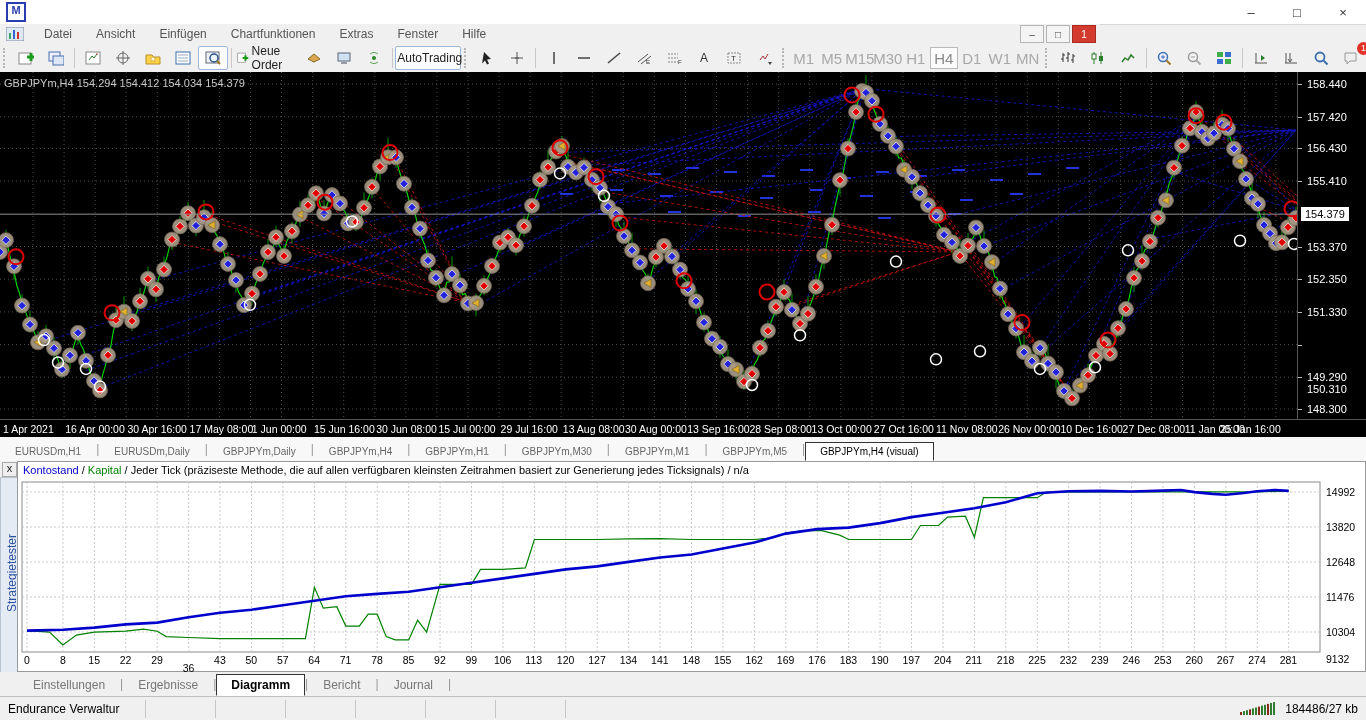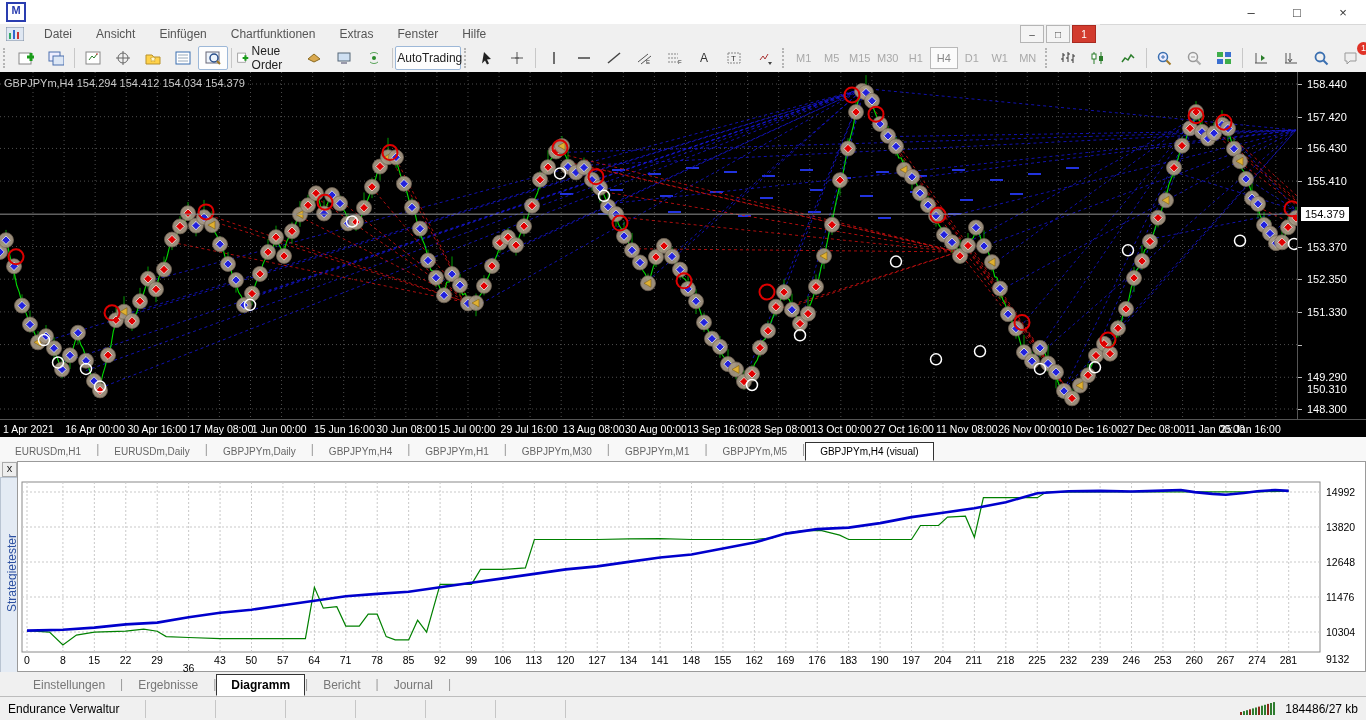--- a/index.html
+++ b/index.html
@@ -18,21 +18,21 @@
   .childbtns{margin-left:auto;display:flex;align-items:center;margin-right:4px;}
   .childbtn{width:22px;height:16px;border:1px solid #b5b5b5;background:#f4f4f4;margin-left:2px;
             display:flex;align-items:center;justify-content:center;font-size:10px;color:#444;}
   .childbtn.red{background:#d23b2e;color:#fff;border-color:#a82a20;}
   
   .toolbar{position:absolute;left:0;top:44px;width:1366px;height:28px;background:#f0f0f0;display:flex;align-items:center;border-bottom:1px solid #cfcfcf;}
   .grip{width:4px;height:20px;margin:0 3px;border-left:2px dotted #b5b5b5;}
   .tbtn{height:22px;min-width:24px;display:flex;align-items:center;justify-content:center;padding:0 2px;border:1px solid transparent;border-radius:2px;}
   .tbtn.pressed{background:#fdfdfd;border:1px solid #9db8d8;}
   .tbtn .lbl{margin-left:3px;font-size:12px;color:#222;}
-  .tfbtn{height:20px;min-width:26px;display:flex;align-items:center;justify-content:center;color:#a8a8a8;font-size:11px;border:1px solid transparent;}
+  .tfbtn{height:20px;min-width:26px;display:flex;align-items:center;justify-content:center;color:#a8a8a8;font-size:15px;border:1px solid transparent;}
   .tfbtn.pressed{background:#fbfbfb;border:1px solid #b9b9b9;color:#888;}
   .badge{position:absolute;right:-5px;top:-5px;background:#e03226;color:#fff;border-radius:8px;font-size:9px;width:13px;height:13px;line-height:13px;text-align:center;}
   
   .chartwrap{position:absolute;left:0;top:72px;width:1366px;height:365px;background:#000;}
   #mainChart{position:absolute;left:0;top:0;}
   .chartlabel{position:absolute;left:4px;top:5px;color:#c9c9c9;font-size:11px;}
   .priceaxis{position:absolute;left:1297px;top:0;width:69px;height:347px;background:#000;border-left:1px solid #555;}
   .pricelab{position:absolute;left:9px;color:#fff;font-size:11px;}
   .pricetick{position:absolute;left:0;width:4px;height:1px;background:#bbb;}
   .pricecur{position:absolute;left:3px;background:#fff;color:#000;font-size:11px;padding:0 4px;line-height:14px;}
@@ -1097,20 +1097,23 @@
       <span class="ctabsep">|</span>
       <div class="ctab active">GBPJPYm,H4 (visual)</div>
     </div>
 
   <div class="tester">
     <div class="testerclose">x</div>
     <div class="testerside">
         <span>Strategietester</span>
       </div>
     <div class="testerpanel">
+      <div class="testerhead">
+        <span style="color:#0000cc;">Kontostand</span><span> / </span><span style="color:#008000;">Kapital</span><span> / </span><span>Jeder Tick (präziseste Methode, die auf allen verfügbaren kleinsten Zeitrahmen basiert zur Generierung jedes Ticksignals)</span><span> / </span><span>n/a</span>
+      </div>
       <svg id="testerChart" width="1349" height="192">
           <rect x="4" y="20" width="1298" height="170" fill="#ffffff" stroke="#8a8a8a"></rect>
           <line x1="9" y1="20" x2="9" y2="190" stroke="#c9c9c9" stroke-dasharray="2,2"></line>
           <line x1="44.92" y1="20" x2="44.92" y2="190" stroke="#c9c9c9" stroke-dasharray="2,2"></line>
           <line x1="76.35000000000001" y1="20" x2="76.35000000000001" y2="190" stroke="#c9c9c9" stroke-dasharray="2,2"></line>
           <line x1="107.78" y1="20" x2="107.78" y2="190" stroke="#c9c9c9" stroke-dasharray="2,2"></line>
           <line x1="139.21" y1="20" x2="139.21" y2="190" stroke="#c9c9c9" stroke-dasharray="2,2"></line>
           <line x1="170.64000000000001" y1="20" x2="170.64000000000001" y2="190" stroke="#c9c9c9" stroke-dasharray="2,2"></line>
           <line x1="202.07000000000002" y1="20" x2="202.07000000000002" y2="190" stroke="#c9c9c9" stroke-dasharray="2,2"></line>
           <line x1="233.5" y1="20" x2="233.5" y2="190" stroke="#c9c9c9" stroke-dasharray="2,2"></line>

